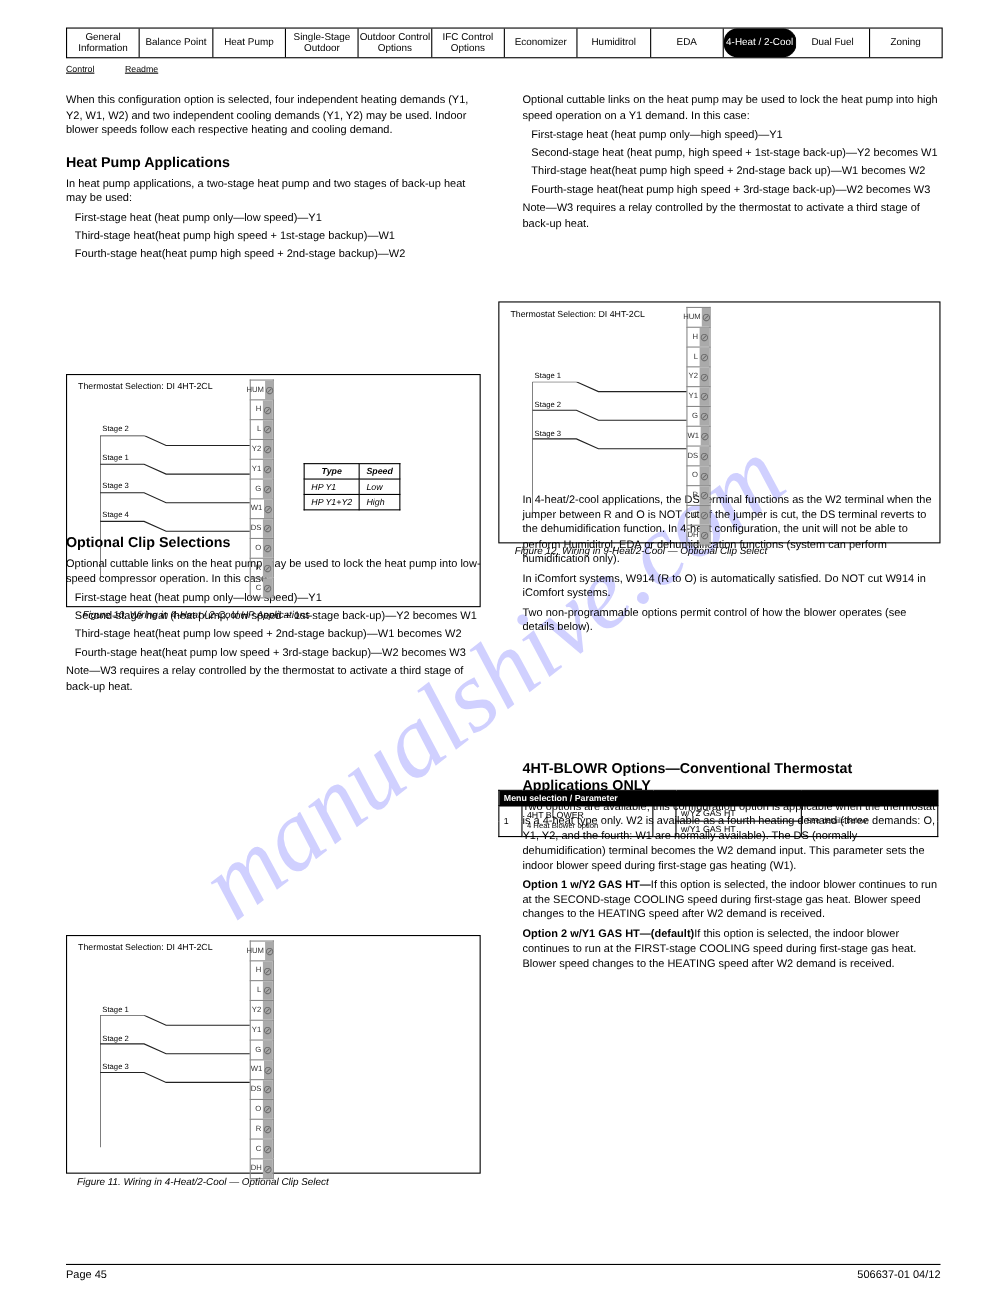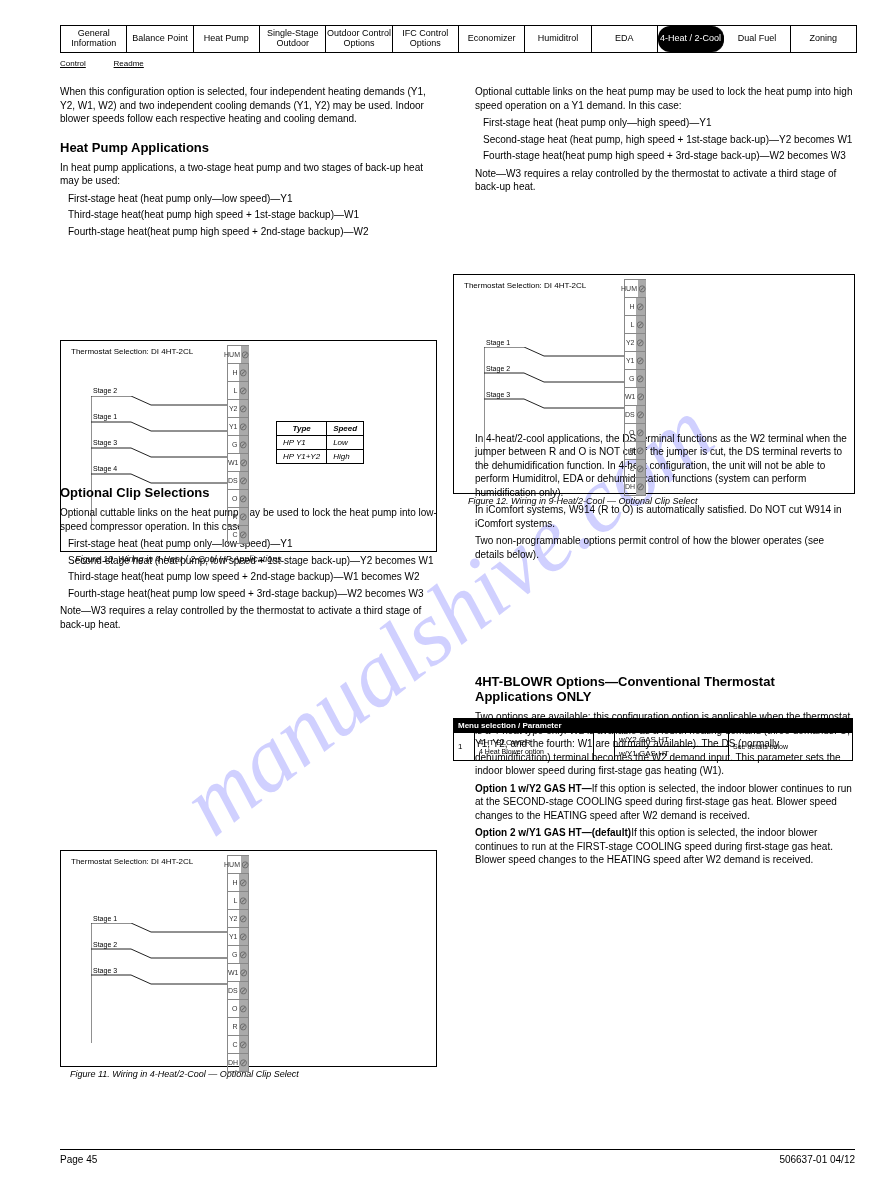--- a/index.html
+++ b/index.html
@@ -111,20 +111,21 @@
       <p class="bullet">Second-stage heat (heat pump, low speed + 1st-stage back-up)—Y2 becomes W1</p>
       <p class="bullet">Third-stage heat(heat pump low speed + 2nd-stage backup)—W1 becomes W2</p>
       <p class="bullet">Fourth-stage heat(heat pump low speed + 3rd-stage backup)—W2 becomes W3</p>
       <p>Note—W3 requires a relay controlled by the thermostat to activate a third stage of back-up heat.</p>
     </div>
 
     <div class="col right">
       <p style="margin-top:0">Optional cuttable links on the heat pump may be used to lock the heat pump into high speed operation on a Y1 demand. In this case:</p>
       <p class="bullet">First-stage heat (heat pump only—high speed)—Y1</p>
       <p class="bullet">Second-stage heat (heat pump, high speed + 1st-stage back-up)—Y2 becomes W1</p>
+      <p class="bullet">Third-stage heat(heat pump high speed + 2nd-stage back up)—W1 becomes W2</p>
       <p class="bullet">Fourth-stage heat(heat pump high speed + 3rd-stage back-up)—W2 becomes W3</p>
       <p>Note—W3 requires a relay controlled by the thermostat to activate a third stage of back-up heat.</p>
       <div style="height:230px;"></div>
       <p>In 4-heat/2-cool applications, the DS terminal functions as the W2 terminal when the jumper between R and O is NOT cut. If the jumper is cut, the DS terminal reverts to the dehumidification function. In 4-heat configuration, the unit will not be able to perform Humiditrol, EDA or dehumidification functions (system can perform humidification only).</p>
       <p>In iComfort systems, W914 (R to O) is automatically satisfied. Do NOT cut W914 in iComfort systems.</p>
       <p>Two non-programmable options permit control of how the blower operates (see details below).</p>
       <div style="height:95px;"></div>
       <h3>4HT-BLOWR Options—Conventional Thermostat Applications ONLY</h3>
       <p>Two options are available; this configuration option is applicable when the thermostat is a 4-heat type only. W2 is available as a fourth heating demand (three demands: O, Y1, Y2, and the fourth: W1 are normally available). The DS (normally dehumidification) terminal becomes the W2 demand input. This parameter sets the indoor blower speed during first-stage gas heating (W1).</p>
       <p><b>Option 1 w/Y2 GAS HT—</b><span>If this option is selected, the indoor blower continues to run at the SECOND-stage COOLING speed during first-stage gas heat. Blower speed changes to the HEATING speed after W2 demand is received.</span></p>

